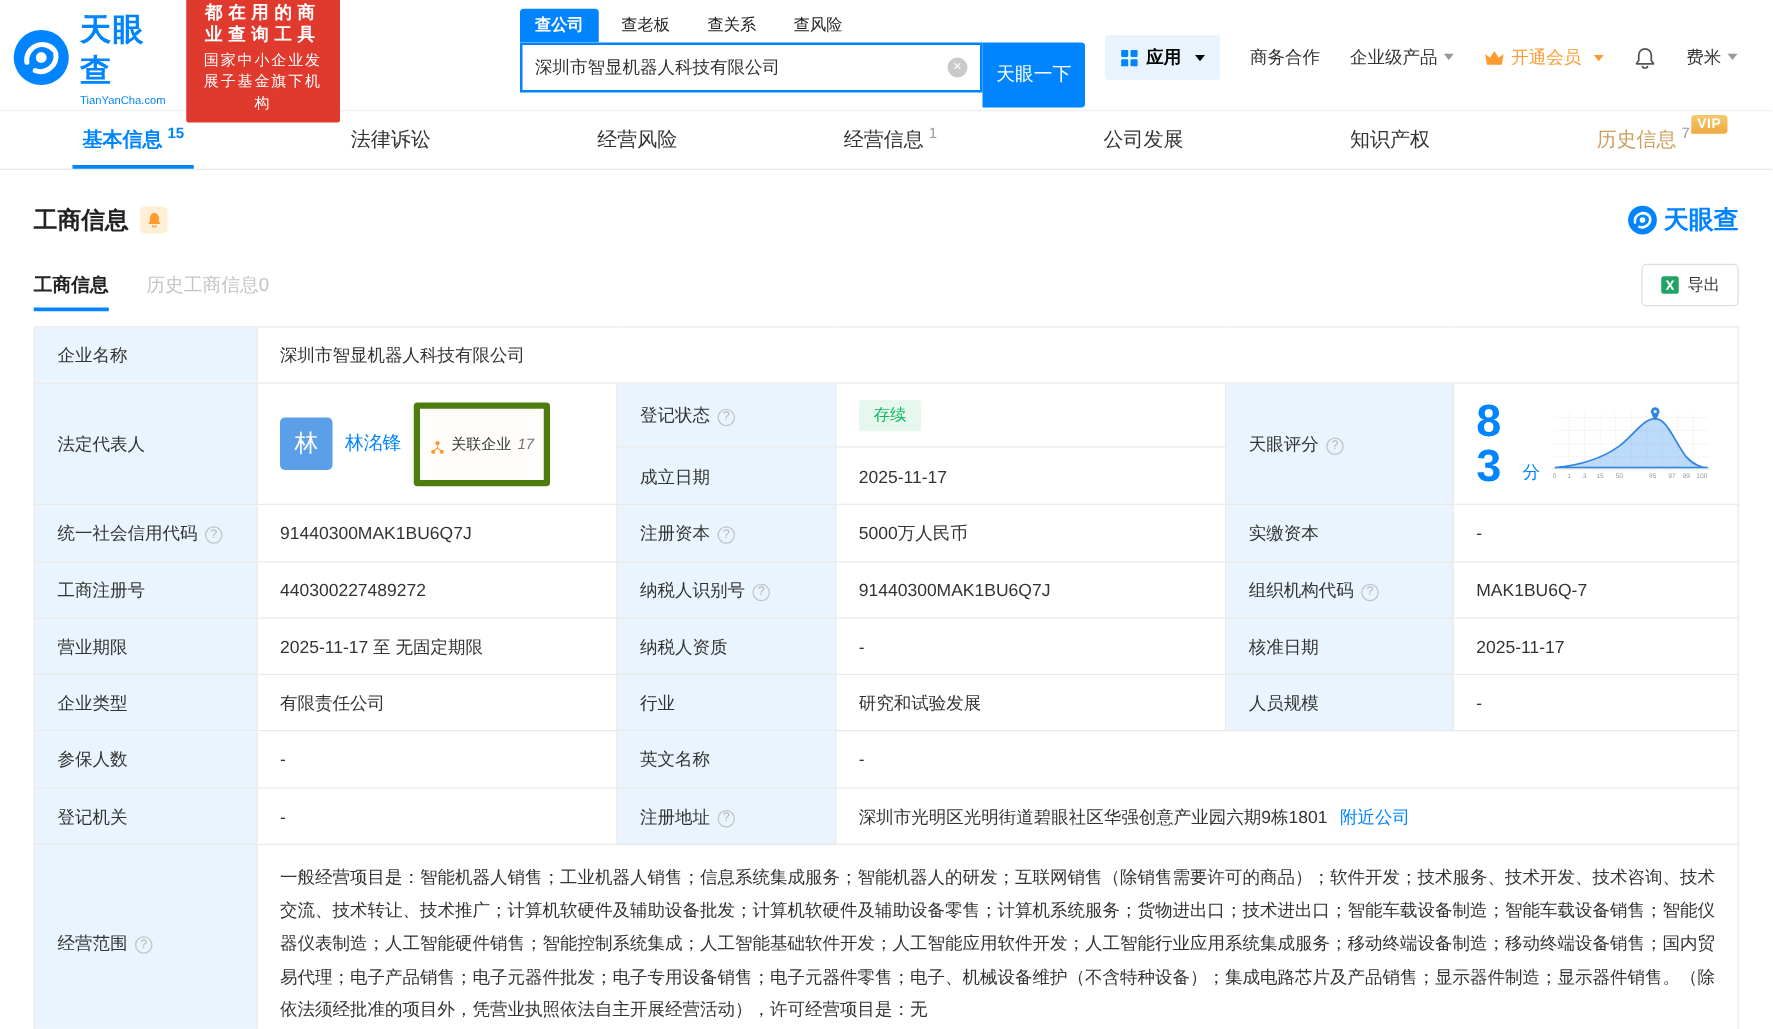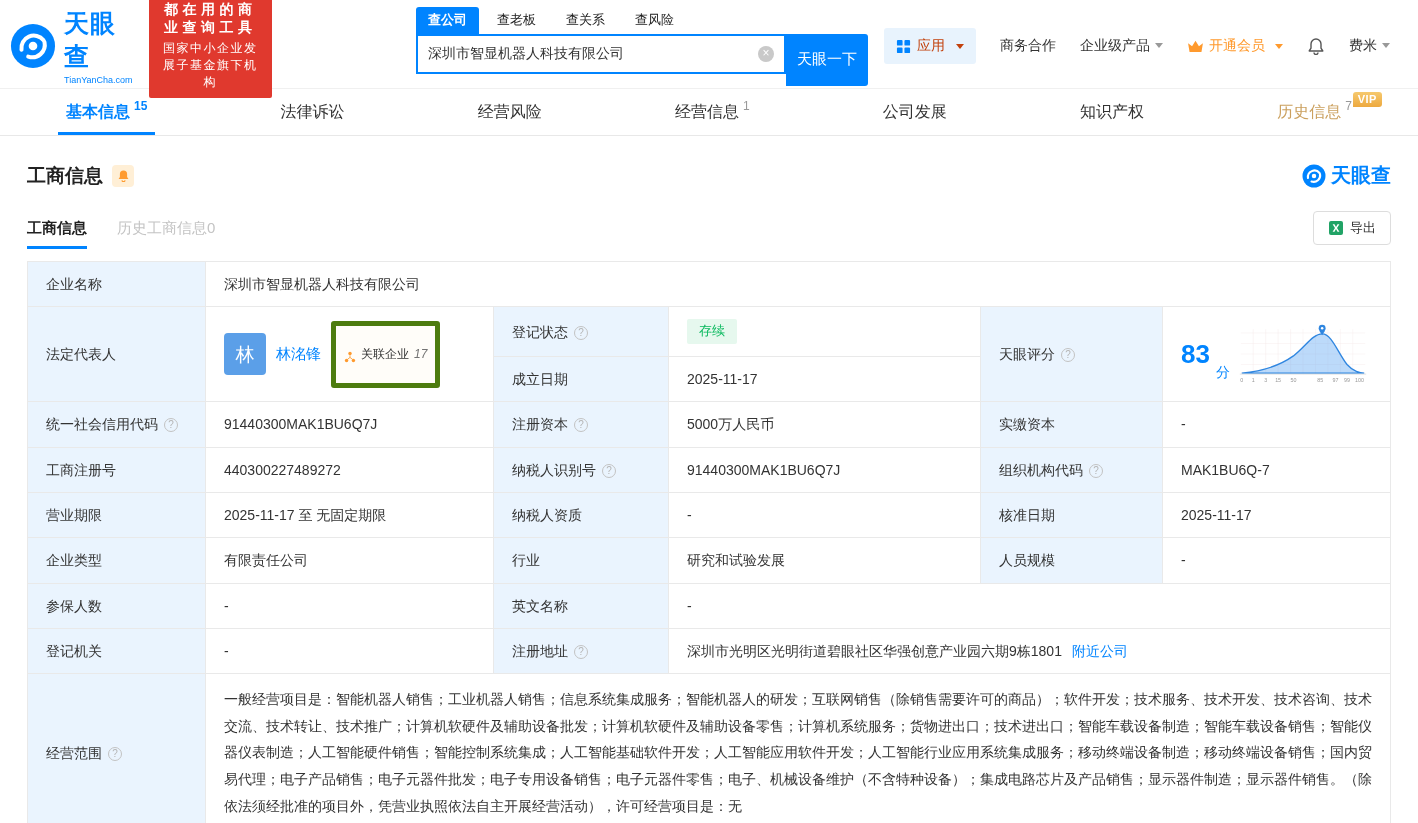--- a/index.html
+++ b/index.html
@@ -22,21 +22,21 @@
   .search-tab { font-size:13px; padding:4px 12px 5px; color:#222; cursor:pointer; }
   .search-tab.active { background:#0084ff; color:#fff; border-radius:3px 3px 0 0; font-weight:bold; }
   .search-row { display:flex; }
   .search-input-wrap { width:370px; height:40px; border:2px solid #0084ff; display:flex; align-items:center; padding:0 10px; background:#fff; }
   .search-input-wrap input { border:none; outline:none; flex:1; font-size:14px; color:#333; font-family:inherit; }
   .clear-btn { width:16px; height:16px; border-radius:50%; background:#c9c9c9; color:#fff; font-size:12px; line-height:15px; text-align:center; cursor:pointer; flex:0 0 auto; }
   .clear-btn::before { content:"×"; }
   .search-btn { width:82px; height:52px; background:#0084ff; color:#fff; font-size:15px; border:none; cursor:pointer; border-radius:0 3px 3px 0; font-family:inherit; }
 
   .top-right { margin-left:auto; display:flex; align-items:center; gap:24px; font-size:14px; white-space:nowrap; }
-  .apps-btn { background:#e8f3fd; color:#c2410c; padding:9px 12px; border-radius:3px; display:flex; align-items:center; gap:6px; cursor:pointer; }
+  .apps-btn { background:#e8f3fd; color:#000000; padding:9px 12px; border-radius:3px; display:flex; align-items:center; gap:6px; cursor:pointer;font-weight:bold; }
   .caret { display:inline-block; width:0; height:0; border-left:4px solid transparent; border-right:4px solid transparent; border-top:5px solid currentColor; margin-left:5px; vertical-align:2px; }
   .caret.gray { color:#999; }
   .vip-link { color:#ff9a2e; display:flex; align-items:center; gap:5px; }
   .bell-btn { display:flex; align-items:center; cursor:pointer; }
 
   
   .main-tabs { display:flex; justify-content:space-between; align-items:stretch; height:48px; padding:0 58px; border-top:1px solid #f0f0f0; border-bottom:1px solid #e8e8e8; }
   .main-tab { display:flex; align-items:center; font-size:16px; color:#333; position:relative; cursor:pointer; padding:0 8px; }
   .main-tab .tab-count { font-size:12px; color:#999; margin-left:4px; position:relative; top:-6px; }
   .main-tab.active { color:#0084ff; font-weight:bold; }
@@ -66,21 +66,21 @@
   .info-table td.lbl { background:#eaf4fe; }
   .q { display:inline-block; width:14px; height:14px; border:1px solid #c3c3c3; border-radius:50%; color:#b5b5b5; font-size:10px; line-height:12px; text-align:center; margin-left:6px; vertical-align:1px; cursor:pointer; }
   .q::before { content:"?"; }
   .status-badge { display:inline-block; background:#e6f8ee; color:#0bb95f; font-size:13px; padding:3px 12px; border-radius:2px; }
   .rep { display:flex; align-items:center; gap:10px; }
   .avatar { width:42px; height:42px; background:#5b9fe8; color:#fff; font-size:19px; display:flex; align-items:center; justify-content:center; border-radius:4px; flex:0 0 auto; cursor:pointer; }
   .rep-name { color:#0084ff; font-size:15px; }
   .related-badge { border:5px solid #4d7c0f; border-radius:3px; padding:20px 8px; display:inline-flex; align-items:flex-end; gap:5px; font-size:12px; color:#333; cursor:pointer; background:#fffdf9; }
   .related-count { color:#737373;font-style:italic; }
   .score-wrap { display:flex; align-items:center; gap:6px; }
-  .score-num { color:#0084ff; font-size:26px; font-weight:bold; line-height:1; }
+  .score-num { color:#0084ff; font-size:36px; font-weight:bold; line-height:1; }
   .score-unit { color:#0084ff; font-size:14px; align-self:flex-end; padding-bottom:4px; }
   .score-chart { width:134px; height:64px; flex:0 0 auto; }
   .blue-link { color:#0084ff; margin-left:10px; white-space:nowrap; }
   .scope-text { line-height:1.9; text-align:justify; }
 </style>
 </head>
 <body>
 
 <header class="topbar">
   <div class="logo-wrap">

